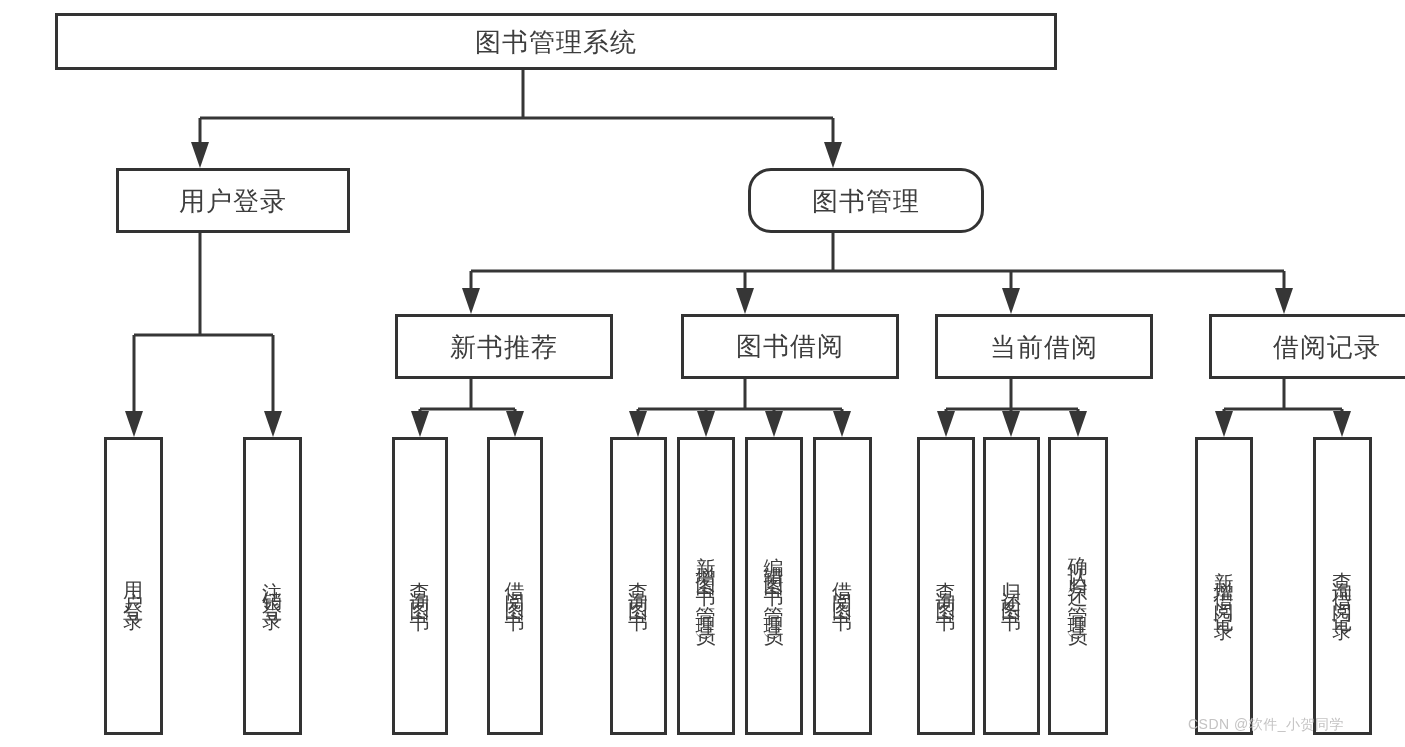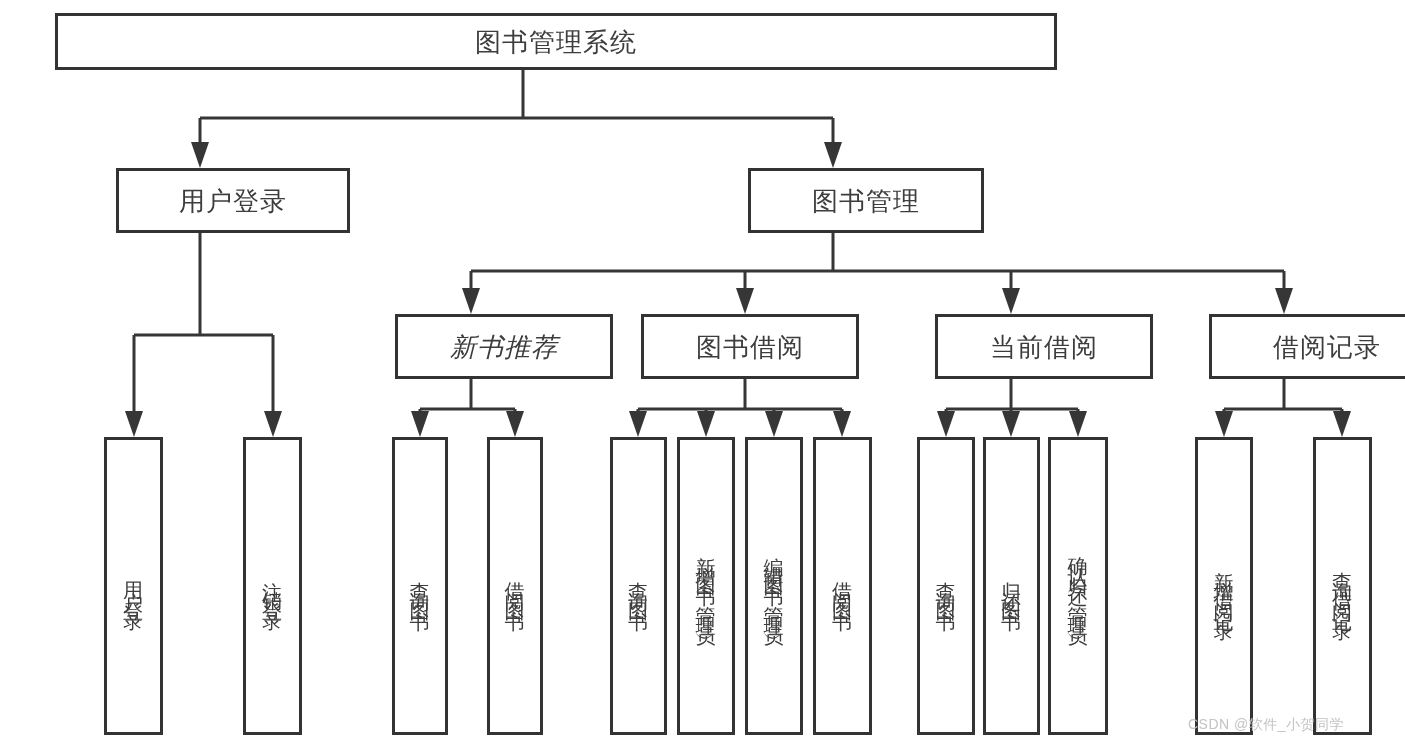--- a/index.html
+++ b/index.html
@@ -29,25 +29,25 @@
     text-orientation:mixed;
     font-size:20px;
     letter-spacing:10px;
     line-height:1;
     white-space:nowrap;
   }
   
   .n-root{left:22px;top:13px;width:1002px;height:57px;}
   
   .n-ul{left:83px;top:168px;width:234px;height:65px;}
-  .n-bm{left:715px;top:168px;width:236px;height:65px;}
+  .n-bm{left:715px;top:168px;width:236px;height:65px;border-radius:23px;}
   
   .l3{top:314px;height:65px;}
-  .n-nbr{left:362px;width:218px;font-style:italic;}
-  .n-bb{left:608px;width:218px;}
+  .n-nbr{left:362px;width:218px;}
+  .n-bb{left:648px;width:218px;font-family:Liberation Serif, serif;}
   .n-cb{left:902px;width:218px;}
   .n-br{left:1176px;width:236px;text-align:right;}
   
   .leaf{top:437px;height:298px;}
   .n-l1{left:104px;width:59px;}
   .n-l2{left:243px;width:59px;}
   .n-l3{left:392px;width:56px;}
   .n-l4{left:487px;width:56px;}
   .n-l5{left:610px;width:57px;}
   .n-l6{left:677px;width:58px;}

